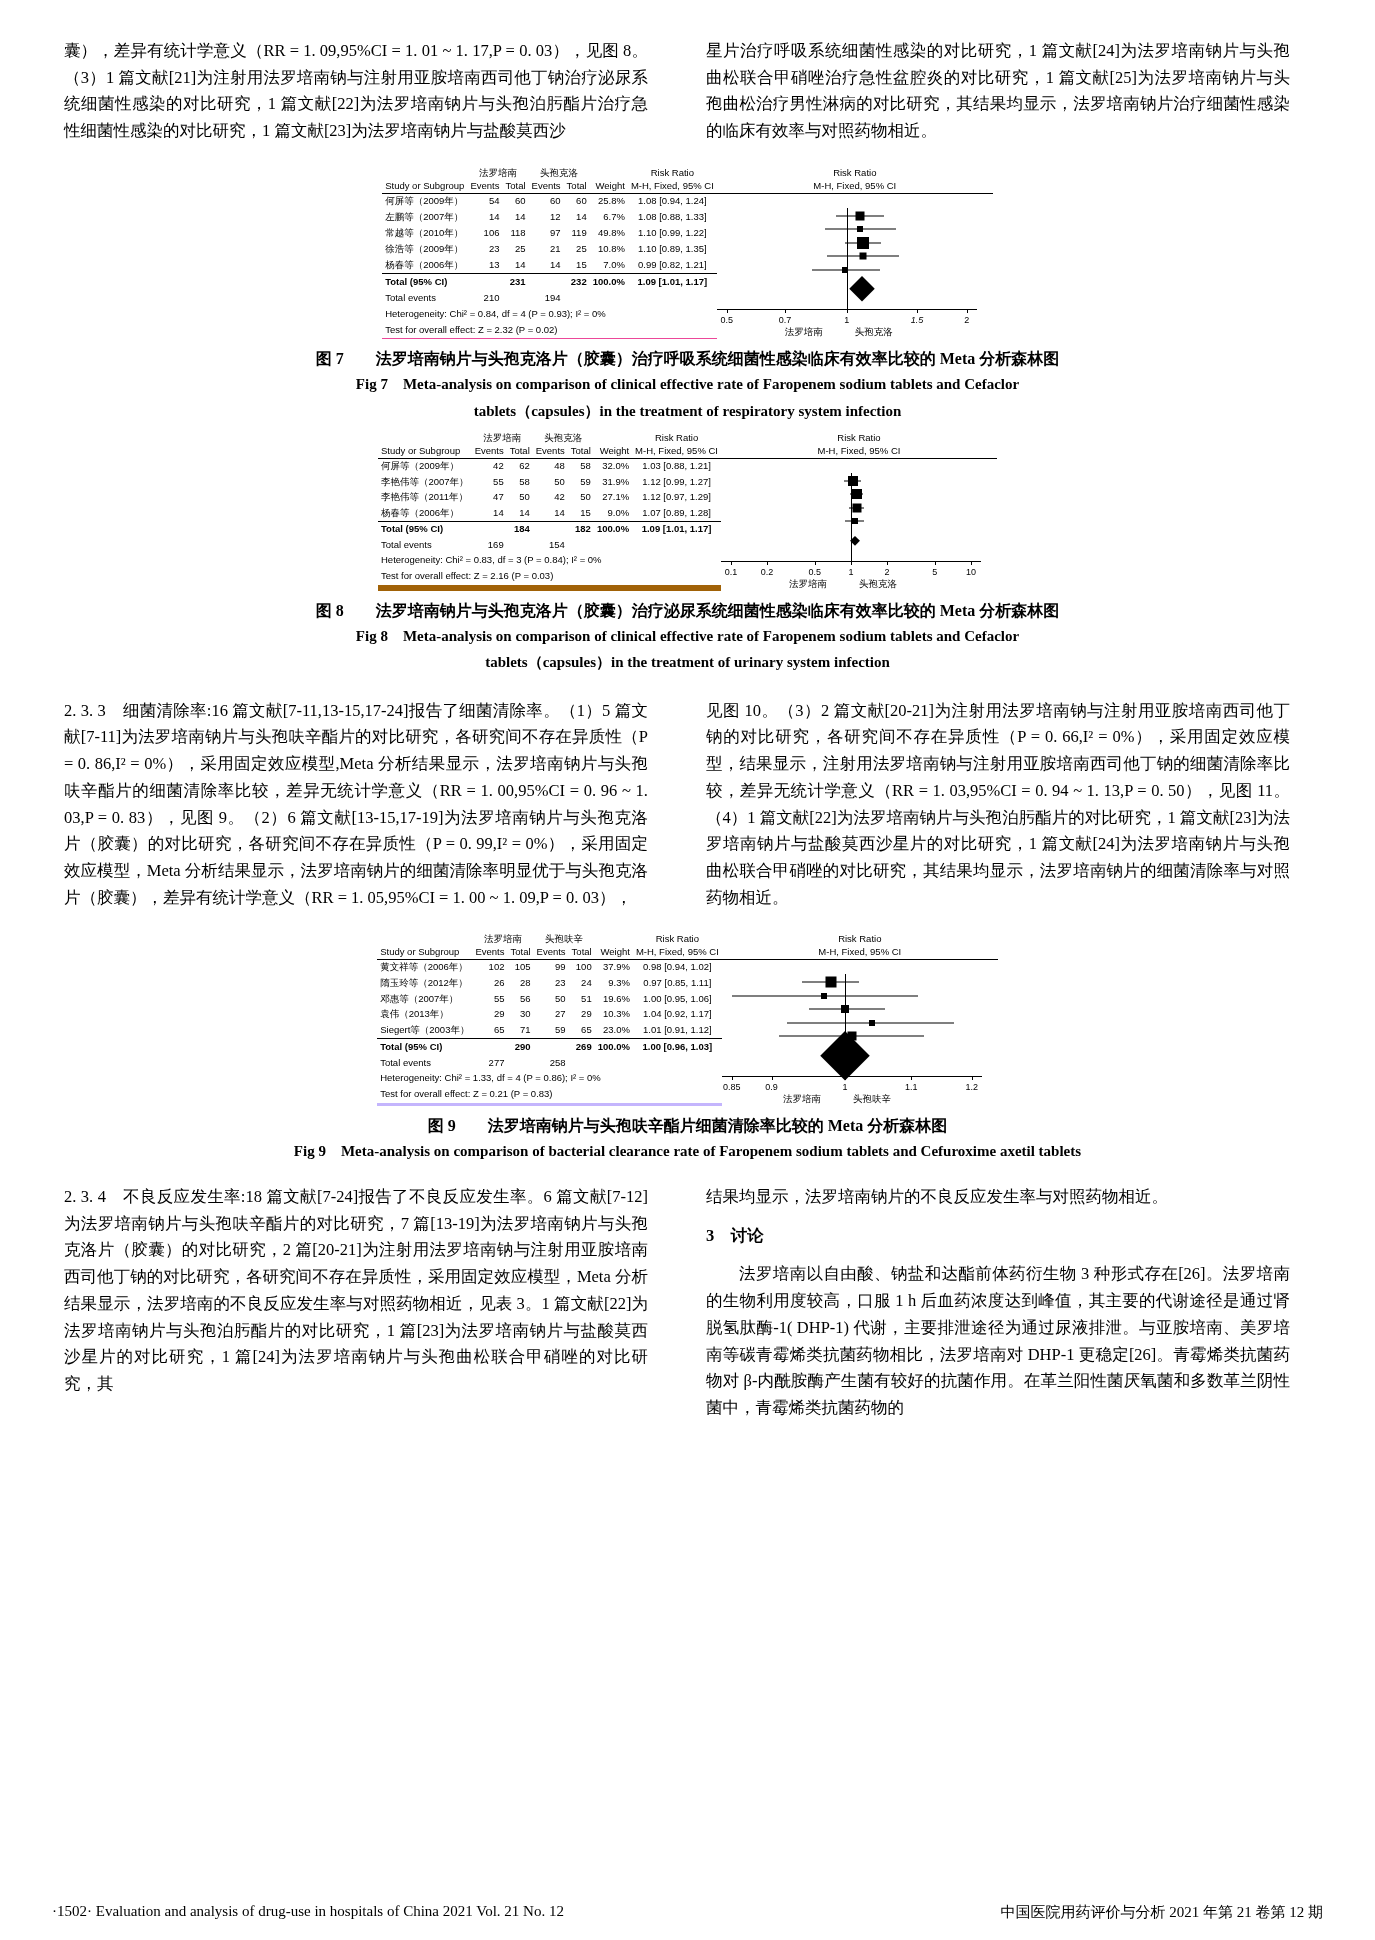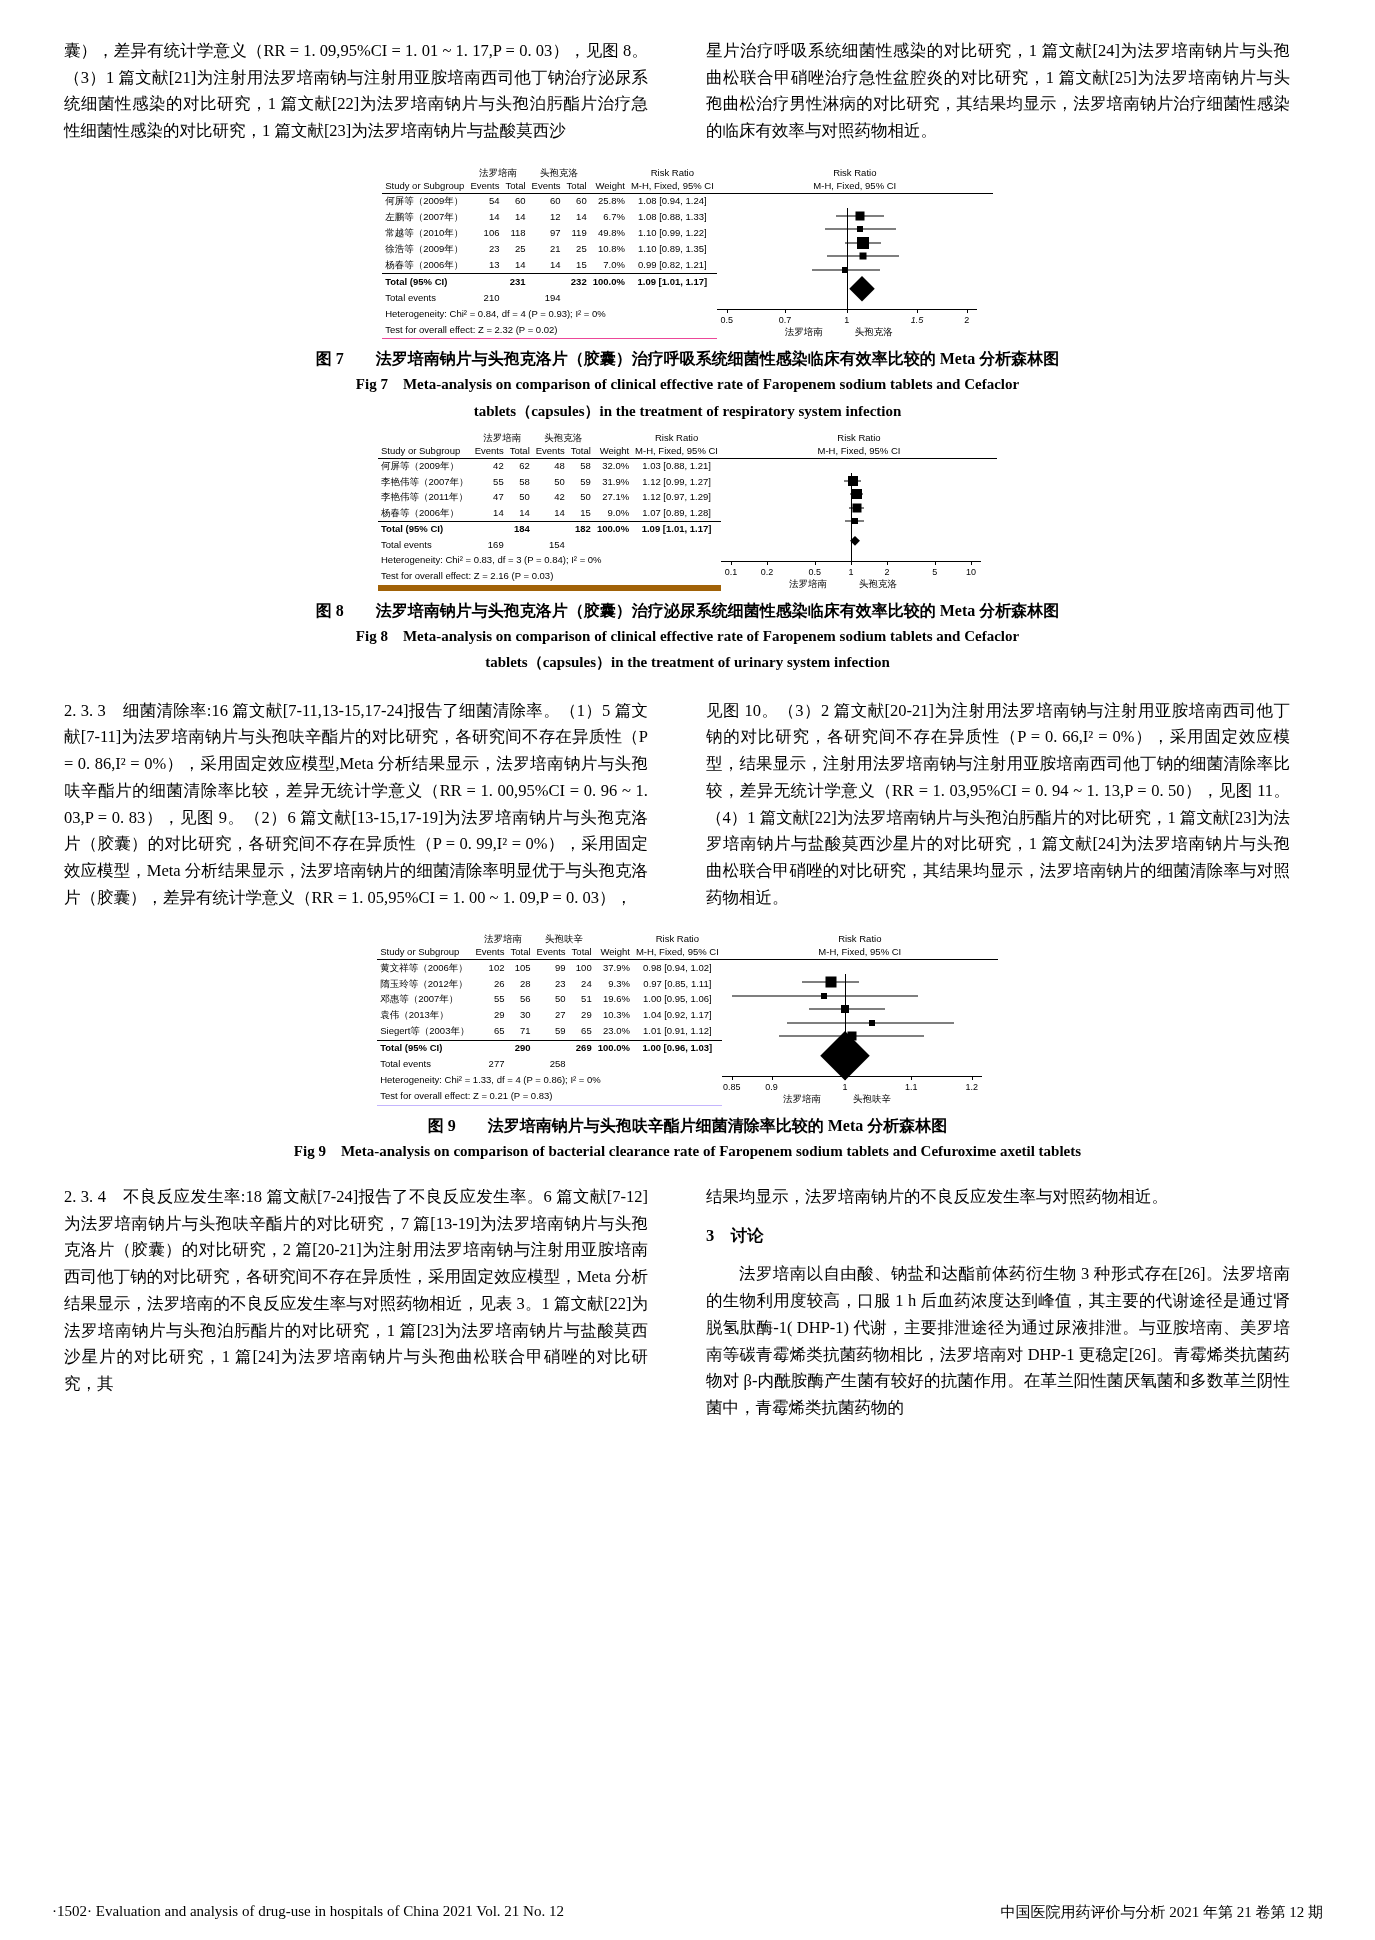--- a/index.html
+++ b/index.html
@@ -536,21 +536,21 @@
               <td></td>
               <td class="num">258</td>
               <td></td>
                   <td></td>
                   <td></td>
             </tr>
             <tr class="statrow">
               <td colspan="7">Heterogeneity: Chi² = 1.33, df = 4 (P = 0.86); I² = 0%</td>
             </tr>
             <tr class="statrow">
-              <td colspan="7" style="border-bottom:1px solid #c4b5fd">Test for overall effect: Z = 0.21 (P = 0.83)</td>
+              <td colspan="7" style="border-bottom:3px solid #c4b5fd">Test for overall effect: Z = 0.21 (P = 0.83)</td>
             </tr>
             <tr>
                   <td colspan="7" style="height:2px"></td>
                 </tr>
           </tbody>
             </table>
         </div>
       </div>
       <div class="figcap">图 9　　法罗培南钠片与头孢呋辛酯片细菌清除率比较的 Meta 分析森林图</div>
       <div class="figcap-en">Fig 9　Meta-analysis on comparison of bacterial clearance rate of Faropenem sodium tablets and Cefuroxime axetil tablets</div>

